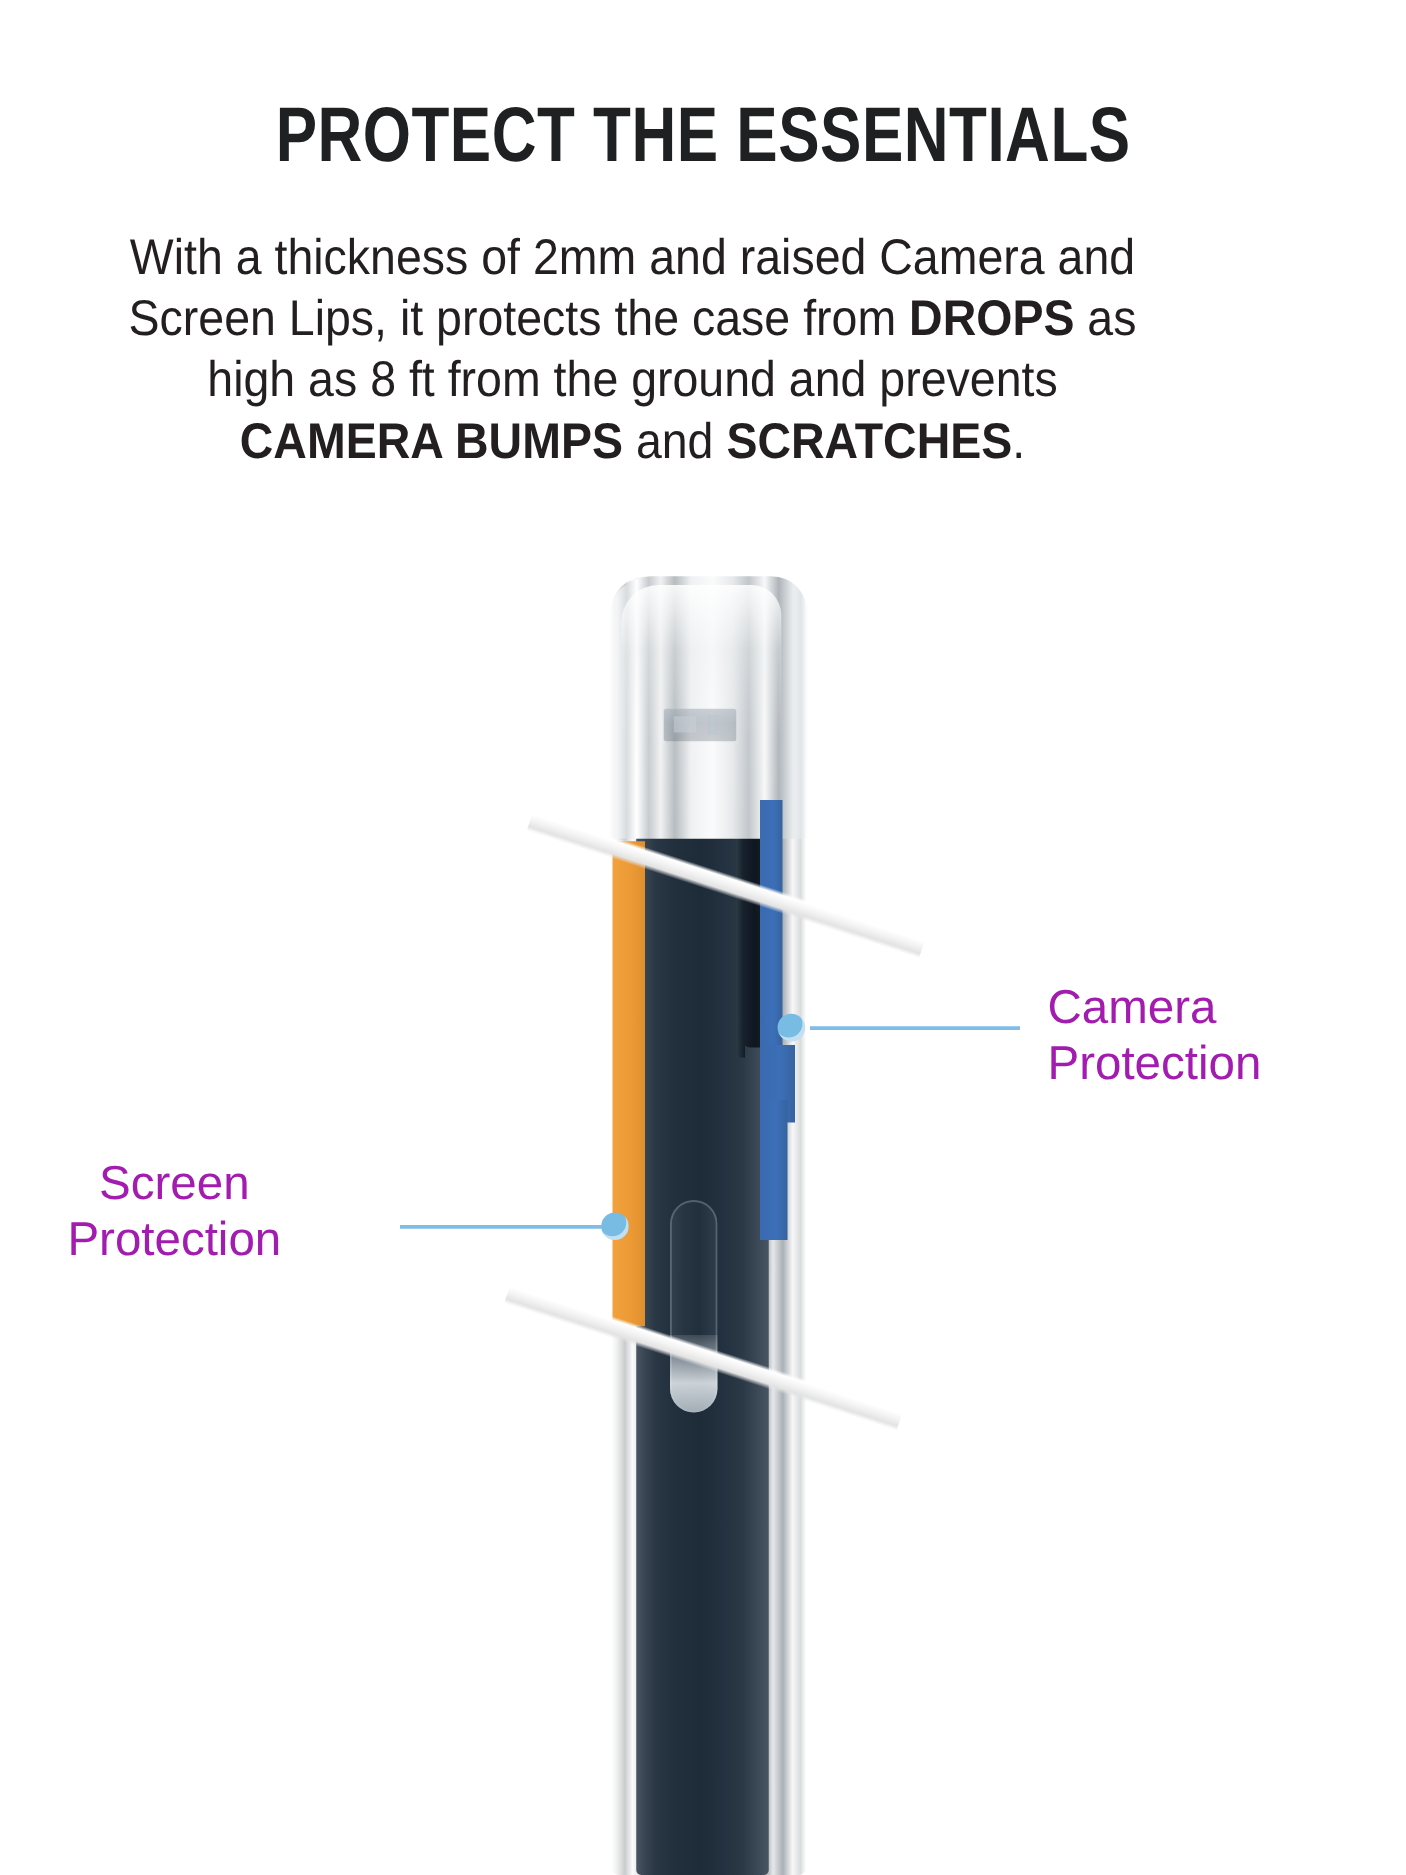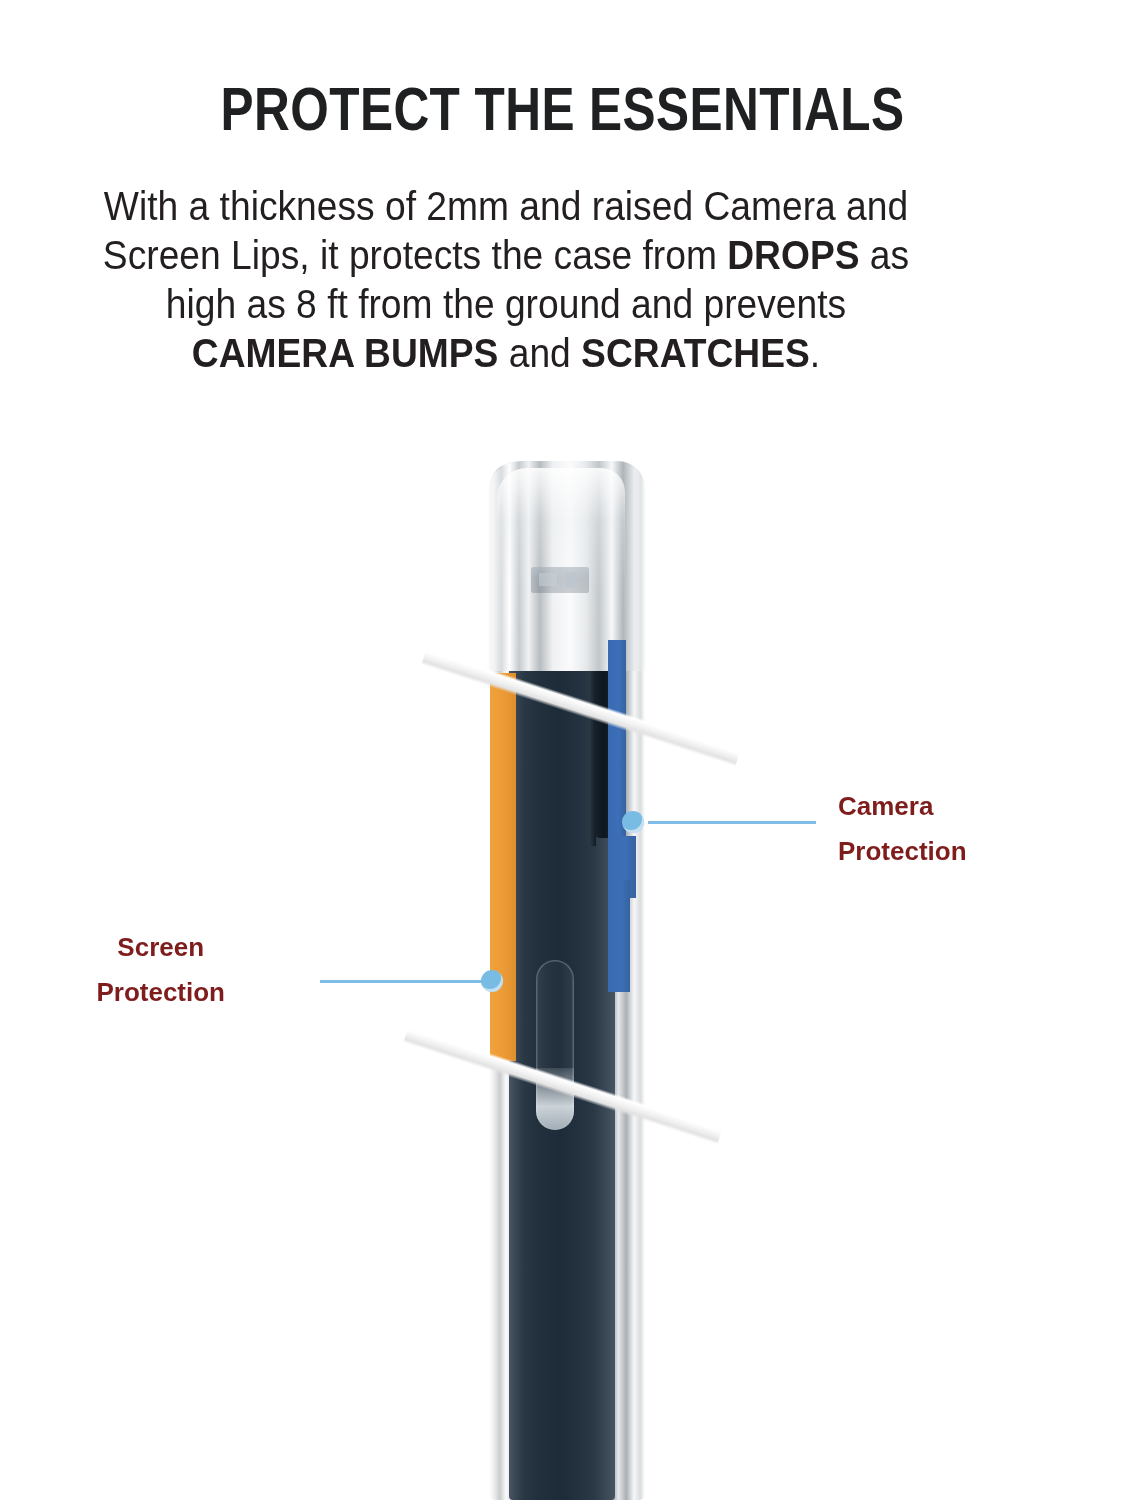--- a/index.html
+++ b/index.html
@@ -315,24 +315,24 @@
     position: absolute;
     width: 22px;
     height: 22px;
     border-radius: 50%;
     background: #78bbe3;
     box-shadow: inset -2px -3px 0 rgba(255,255,255,0.55);
   }
 
   .callout-label {
     position: absolute;
-    font-size: 26px;
+    font-size: 38px;
     line-height: 45px;
-    font-weight: 700;
-    color: #7f1d1d;
+    font-weight: 400;
+    color: #a21caf;
   }
   .callout-label.right { text-align: left; left: 838px; top: 784px; }
   .callout-label.left  { text-align: center; right: 787px; top: 925px; }
 
   .line-camera { left: 648px; top: 821px; width: 168px; }
   .dot-camera  { left: 622px; top: 811px; }
 
   .line-screen { left: 320px; top: 980px; width: 165px; }
   .dot-screen  { left: 481px; top: 970px; }
 </style>

